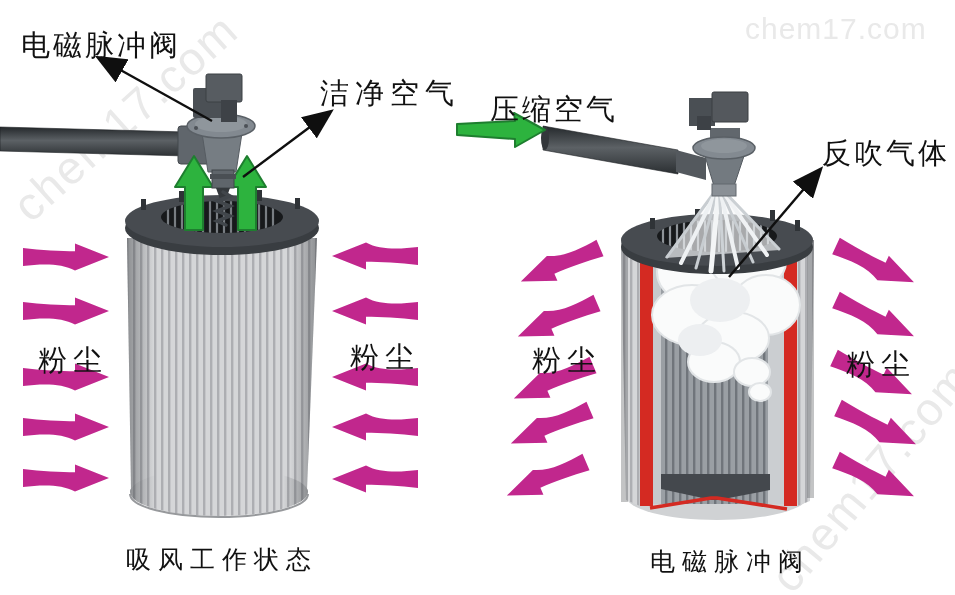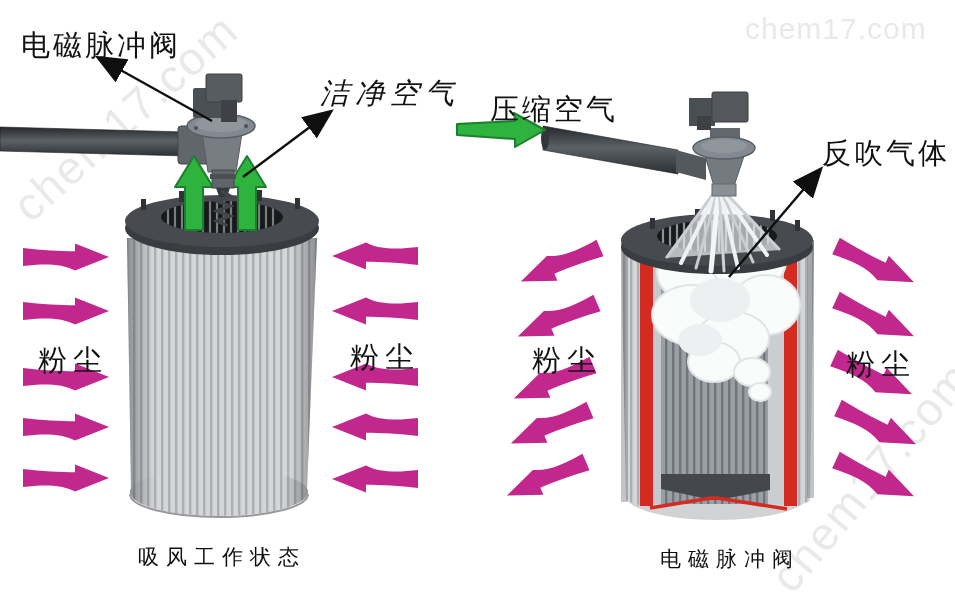--- a/index.html
+++ b/index.html
@@ -7,21 +7,21 @@
          font-family:"Liberation Sans","DejaVu Sans",sans-serif;}
   .wm{position:absolute;color:var(--watermark_gray,#e9e9e9);font-size:46px;letter-spacing:2px;
       white-space:nowrap;z-index:0;user-select:none;}
   .wm-top{font-size:30px;letter-spacing:1px;}
   .wm-diag-left{transform:rotate(-42deg);transform-origin:0 50%;}
   .wm-diag-br{transform:rotate(-50deg);transform-origin:0 50%;}
   svg.scene{position:absolute;left:0;top:0;z-index:1;}
   .lbl{position:absolute;z-index:2;color:var(--text,#111);font-size:29px;letter-spacing:3px;
        white-space:nowrap;}
   .dust-lbl{letter-spacing:6px;text-align:right;}
-  .caption{position:absolute;z-index:2;color:var(--text,#111);font-size:21px;letter-spacing:7px;
+  .caption{position:absolute;z-index:2;color:var(--text,#111);font-size:25px;letter-spacing:7px;
            width:260px;text-align:center;white-space:nowrap;}
   .dust-arrow{fill:var(--magenta,#c1278d);}
   .green-arrow{fill:var(--green,#2db33e);stroke:var(--green_dark,#1e7e2f);stroke-width:2;stroke-linejoin:round;}
   .red-cut{fill:var(--red,#d42a22);}
   .red-line{stroke:var(--red,#d42a22);}
   .ann{stroke:#0f0f0f;stroke-width:2.4;}
 </style>
 </head>
 <body>
 
@@ -260,21 +260,21 @@
         <use href="#swoosh" class="dust-arrow" transform="translate(834,358) rotate(25)"></use>
         <use href="#swoosh" class="dust-arrow" transform="translate(838,408) rotate(25)"></use>
         <use href="#swoosh" class="dust-arrow" transform="translate(836,460) rotate(25)"></use>
       </g>
 
       <line class="ann" x1="729" y1="277" x2="820" y2="170" marker-end="url(#ah)"></line>
     </g>
   </svg>
 
   <div class="lbl" style="left:21px;top:26px;">电磁脉冲阀</div>
-  <div class="lbl" style="left:320px;top:74px;letter-spacing:6px;font-style:italic;">洁净空气</div>
+  <div class="lbl" style="left:320px;top:74px;letter-spacing:6px;">洁净空气</div>
   <div class="lbl dust-lbl" style="left:38px;top:341px;">粉尘</div>
   <div class="lbl dust-lbl" style="left:350px;top:338px;">粉尘</div>
   <div class="lbl" style="left:490px;top:90px;">压缩空气</div>
   <div class="lbl" style="left:822px;top:134px;">反吹气体</div>
   <div class="lbl dust-lbl" style="left:532px;top:341px;">粉尘</div>
   <div class="lbl dust-lbl" style="left:846px;top:345px;">粉尘</div>
   <div class="caption" style="left:92px;top:543px;">吸风工作状态</div>
   <div class="caption" style="left:600px;top:545px;">电磁脉冲阀</div>
 </div>
 

